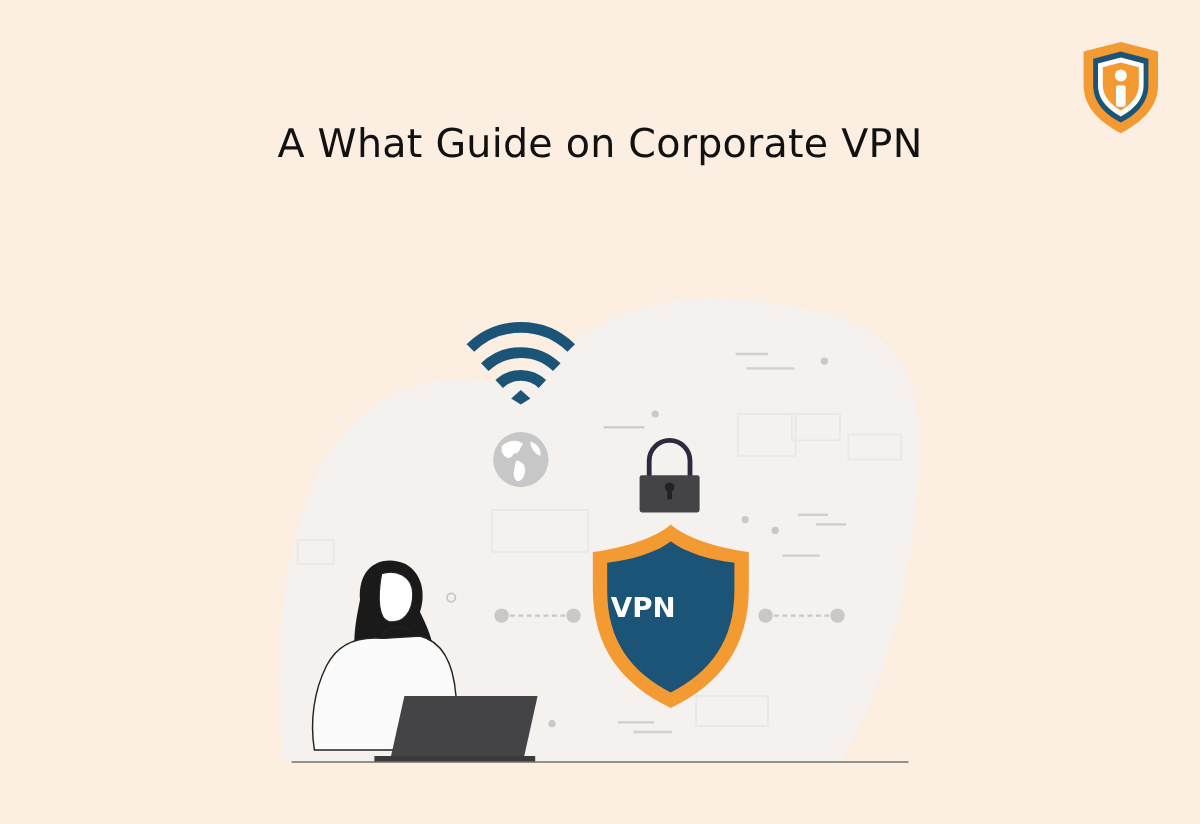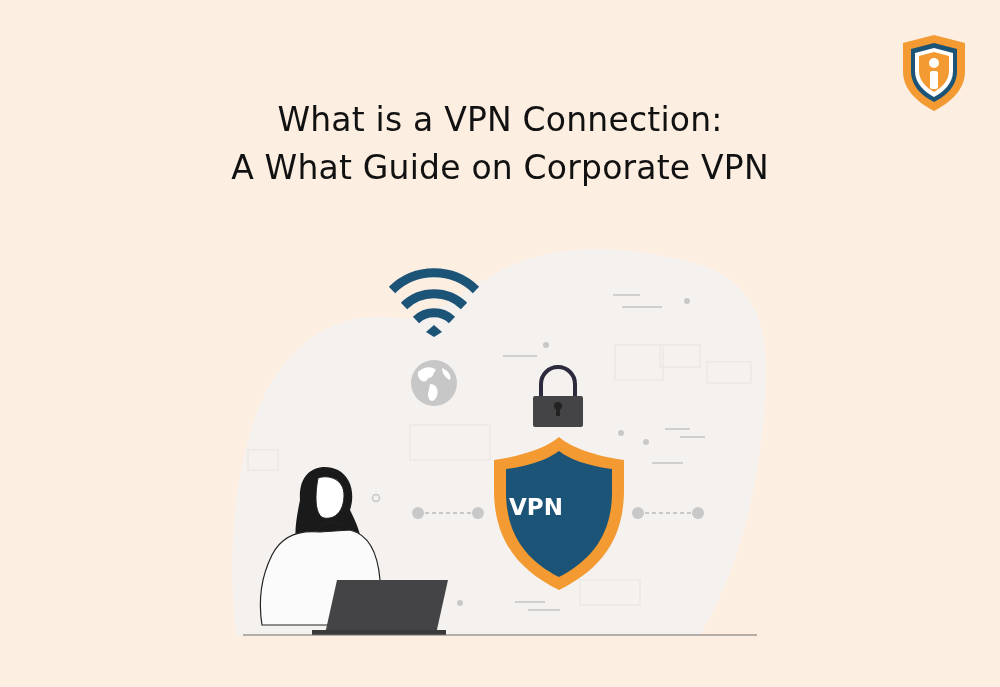--- a/index.html
+++ b/index.html
@@ -7,21 +7,20 @@
   .title { position: absolute; left: 0; width: 1000px; top: 96px; text-align: center; color: #111; font-family: "DejaVu Sans", sans-serif; font-size: 33px; line-height: 48px; font-weight: 400; letter-spacing: 0.2px; }
   .title div { white-space: nowrap; }
   svg.scene { position: absolute; left: 0; top: 0; }
   .logo { position: absolute; left: 901px; top: 33px; }
   .vpn-label { position: absolute; left: 509px; top: 494px; width: 100px; text-align: left; color: #fff; font-family: "DejaVu Sans", sans-serif; font-weight: 700; font-size: 23px; }
 </style>
 </head>
 <body>
 
 <div class="title">
-  <div>What is a VPN Connection:</div>
   <div>A What Guide on Corporate VPN</div>
 </div>
 
 <svg class="logo" width="66" height="80" viewBox="0 0 66 80">
   <path d="M33 2 L64 10 L64 38 C64 58 48 70 33 78 C18 70 2 58 2 38 L2 10 Z" fill="#f39a32"></path>
   <path d="M33 10 L56 16 L56 38 C56 53 45 63 33 69 C21 63 10 53 10 38 L10 16 Z" fill="#1b5477"></path>
   <path d="M33 15 L52 20 L52 38 C52 51 42 59 33 64 C24 59 14 51 14 38 L14 20 Z" fill="#fff"></path>
   <path d="M33 19 L48 23 L48 38 C48 48 40 55 33 59 C26 55 18 48 18 38 L18 23 Z" fill="#f39a32"></path>
   <circle cx="33" cy="30" r="5" fill="#fff"></circle>
   <rect x="29" y="38" width="8" height="18" rx="2" fill="#fff"></rect>

